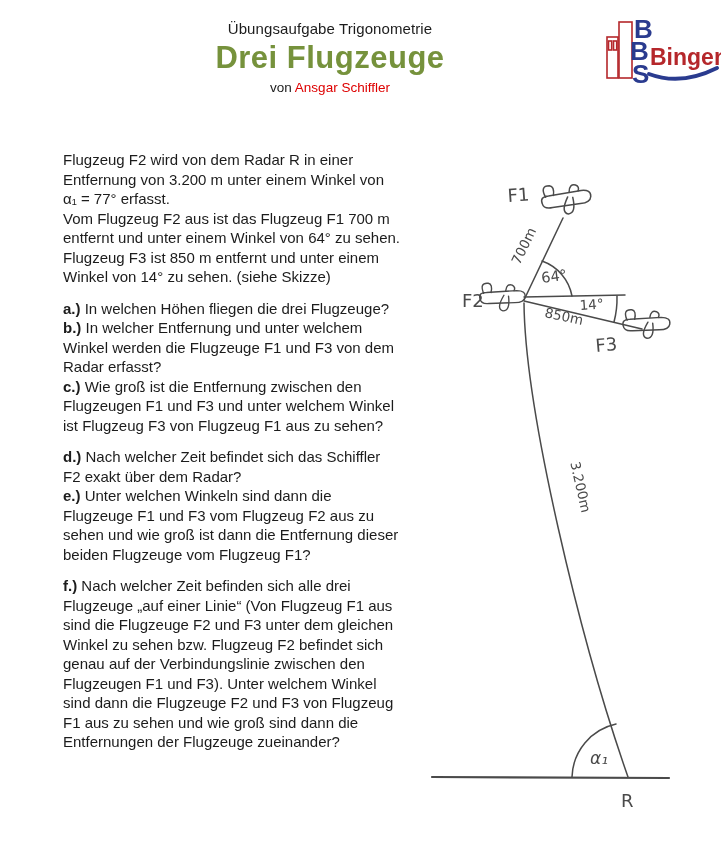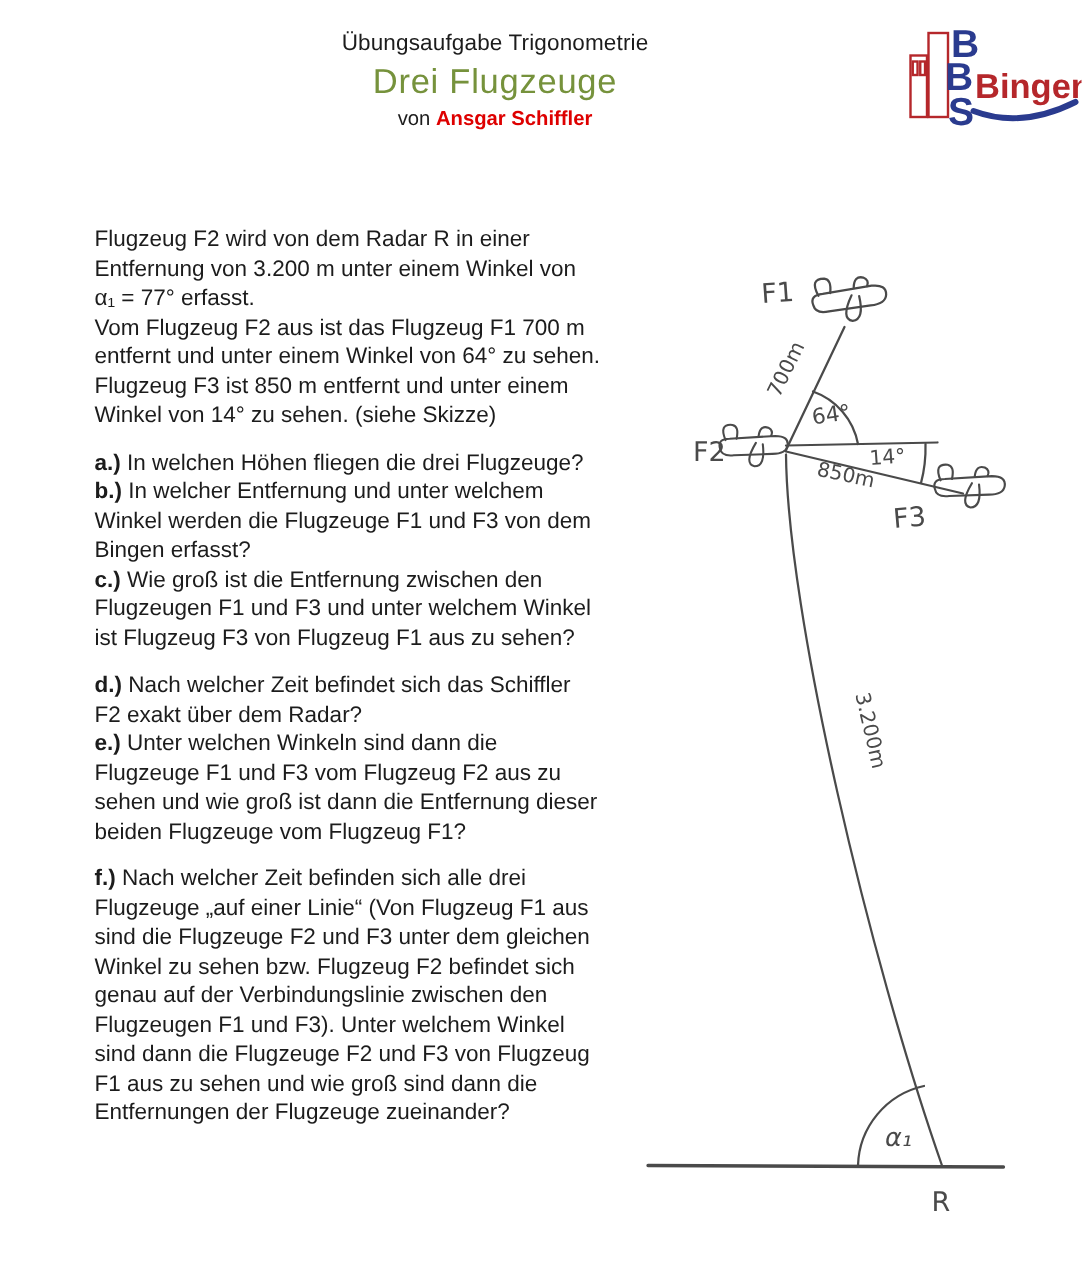--- a/index.html
+++ b/index.html
@@ -6,25 +6,25 @@
   body{
     width:726px;height:852px;background:#ffffff;position:relative;overflow:hidden;
     font-family:"Liberation Sans","DejaVu Sans",sans-serif;color:#1c1c1c;
     -webkit-font-smoothing:antialiased;
   }
   .header{
     position:absolute;left:95px;top:20px;width:470px;text-align:center;
   }
   .header .subtitle{font-size:15px;letter-spacing:.1px;}
   .header .title{
-    margin:5px 0 0 0;font-size:23px;line-height:1.05;font-weight:400;
+    margin:5px 0 0 0;font-size:31px;line-height:1.05;font-weight:700;
     color:var(--title-green);letter-spacing:.5px;
   }
   .header .byline{margin-top:5px;font-size:13.5px;}
-  .header .byline .author{color:var(--accent-red);font-weight:700;text-align:right;}
+  .header .byline .author{color:var(--accent-red);font-weight:400;text-align:right;}
 
   .logo{position:absolute;right:5px;top:8px;width:120px;height:90px;}
 
   .text-col{
     position:absolute;left:63px;top:150px;width:414px;
     font-size:15px;line-height:19.5px;
   }
   .text-col p{margin:0 0 12px 0;white-space:pre-line;}
   .text-col b{font-weight:700;}
 
@@ -66,21 +66,21 @@
 Entfernung von 3.200 m unter einem Winkel von
 α₁ = 77° erfasst.
 Vom Flugzeug F2 aus ist das Flugzeug F1 700 m
 entfernt und unter einem Winkel von 64° zu sehen.
 Flugzeug F3 ist 850 m entfernt und unter einem
 Winkel von 14° zu sehen. (siehe Skizze)</p>
 
   <p><b>a.)</b> <span>In welchen Höhen fliegen die drei Flugzeuge?</span>
 <b>b.)</b> <span>In welcher Entfernung und unter welchem
 Winkel werden die Flugzeuge F1 und F3 von dem
-Bingen erfasst?</span>
+Radar erfasst?</span>
 <b>c.)</b> <span>Wie groß ist die Entfernung zwischen den
 Flugzeugen F1 und F3 und unter welchem Winkel
 ist Flugzeug F3 von Flugzeug F1 aus zu sehen?</span></p>
 
 
   <p><b>d.)</b> <span>Nach welcher Zeit befindet sich das Schiffler
 F2 exakt über dem Radar?</span>
 <b>e.)</b> <span>Unter welchen Winkeln sind dann die
 Flugzeuge F1 und F3 vom Flugzeug F2 aus zu
 sehen und wie groß ist dann die Entfernung dieser

